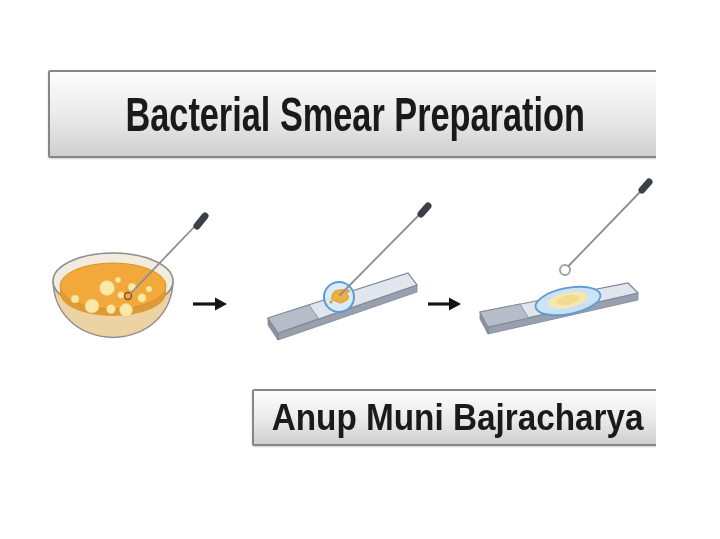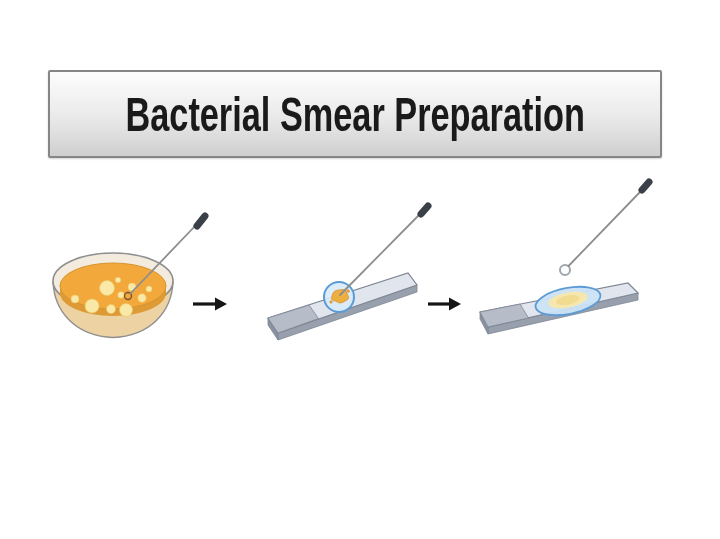--- a/index.html
+++ b/index.html
@@ -34,21 +34,20 @@
   html,body{margin:0;padding:0;}
   body{
     font-family:"Liberation Sans", sans-serif;
     background:#fff;
   }
   .canvas{
     position:relative;
     width:656px;height:539px;
     background:var(--bg);
     overflow:hidden;
-    padding-left:32px;
   }
   .caption-box{
     position:absolute;
     box-sizing:border-box;
     border:2.5px solid var(--box_border);
     border-radius:2px;
     background:linear-gradient(180deg,var(--box_fill_top) 0%,var(--box_fill_mid) 55%,var(--box_fill_bottom) 100%);
     box-shadow:0 1px 2px rgba(0,0,0,0.18);
     display:flex;align-items:center;justify-content:center;
     color:var(--text_color);
@@ -160,14 +159,17 @@
         <ellipse class="smear-inner" cx="568" cy="300" rx="12" ry="4.5" style="fill:#f0db90"></ellipse>
       </g>
       <g>
         <circle class="loop-ring" cx="565" cy="270" r="5"></circle>
         <line class="wire" x1="568.5" y1="266" x2="641" y2="191"></line>
         <line class="handle" x1="642" y1="190" x2="649" y2="182"></line>
       </g>
     </g>
   </svg>
 
+  <div class="caption-box name-box">
+    <span class="squeeze">Anup Muni Bajracharya</span>
+  </div>
 
 </div>
 
 </body></html>

